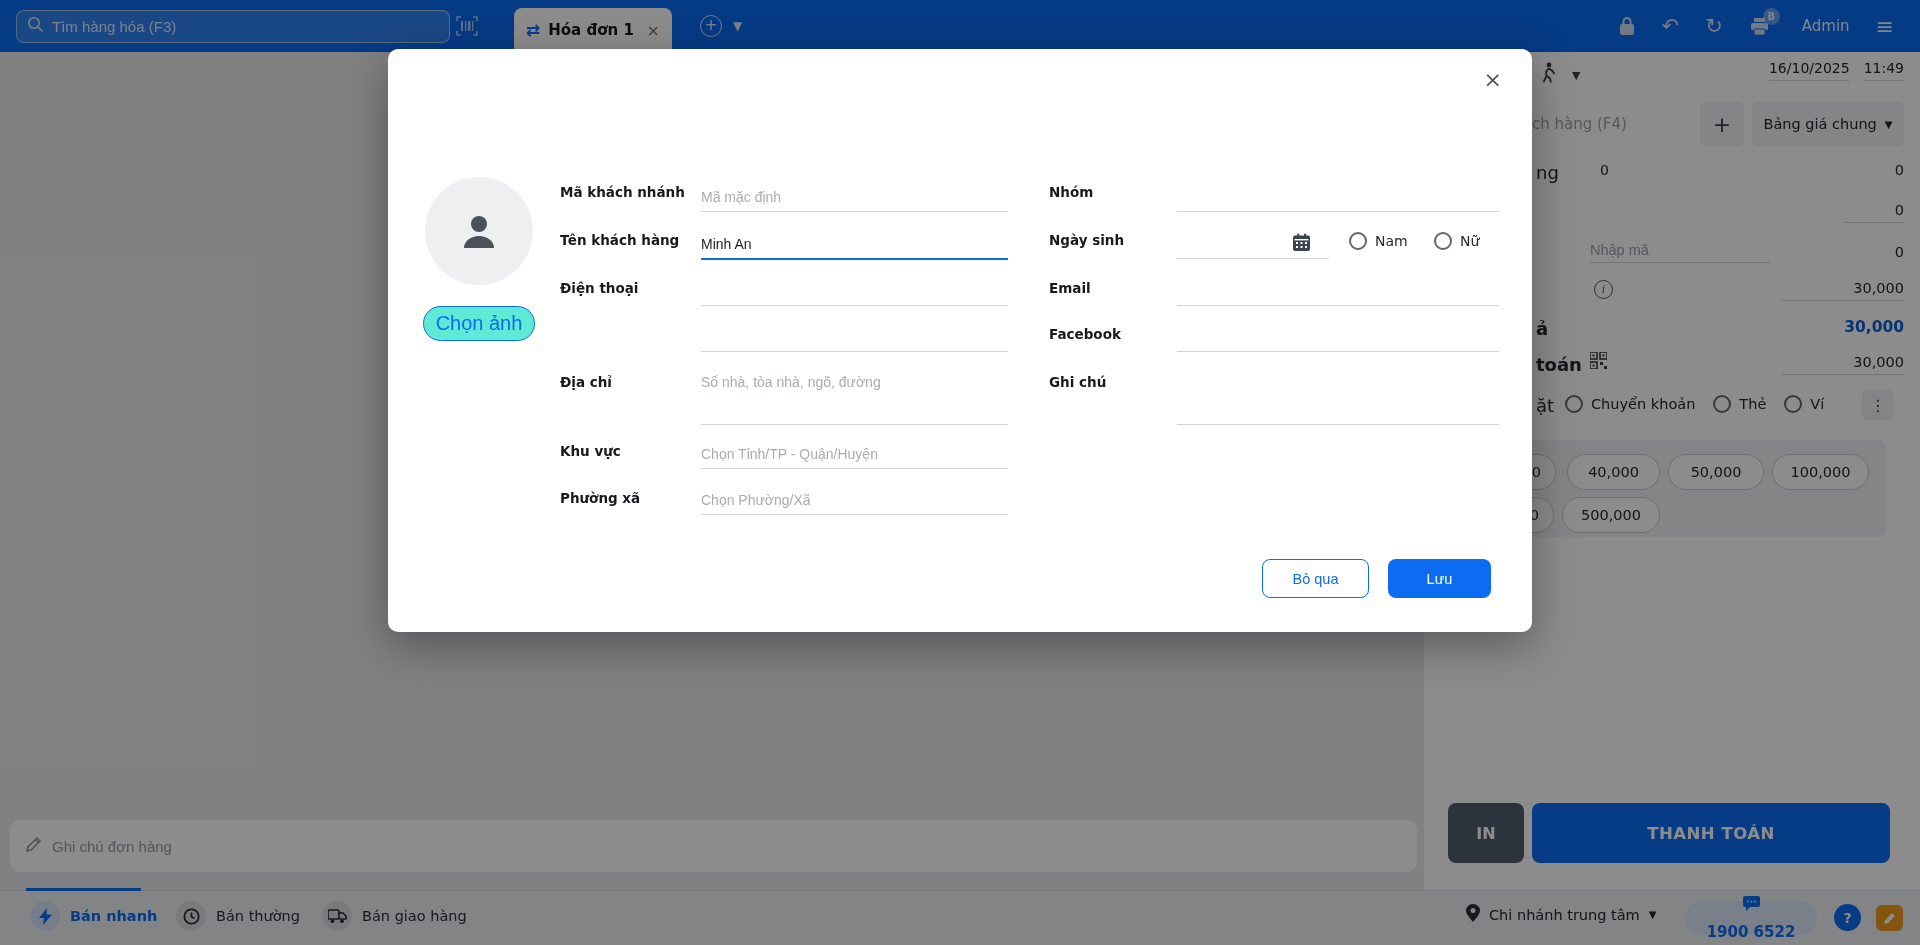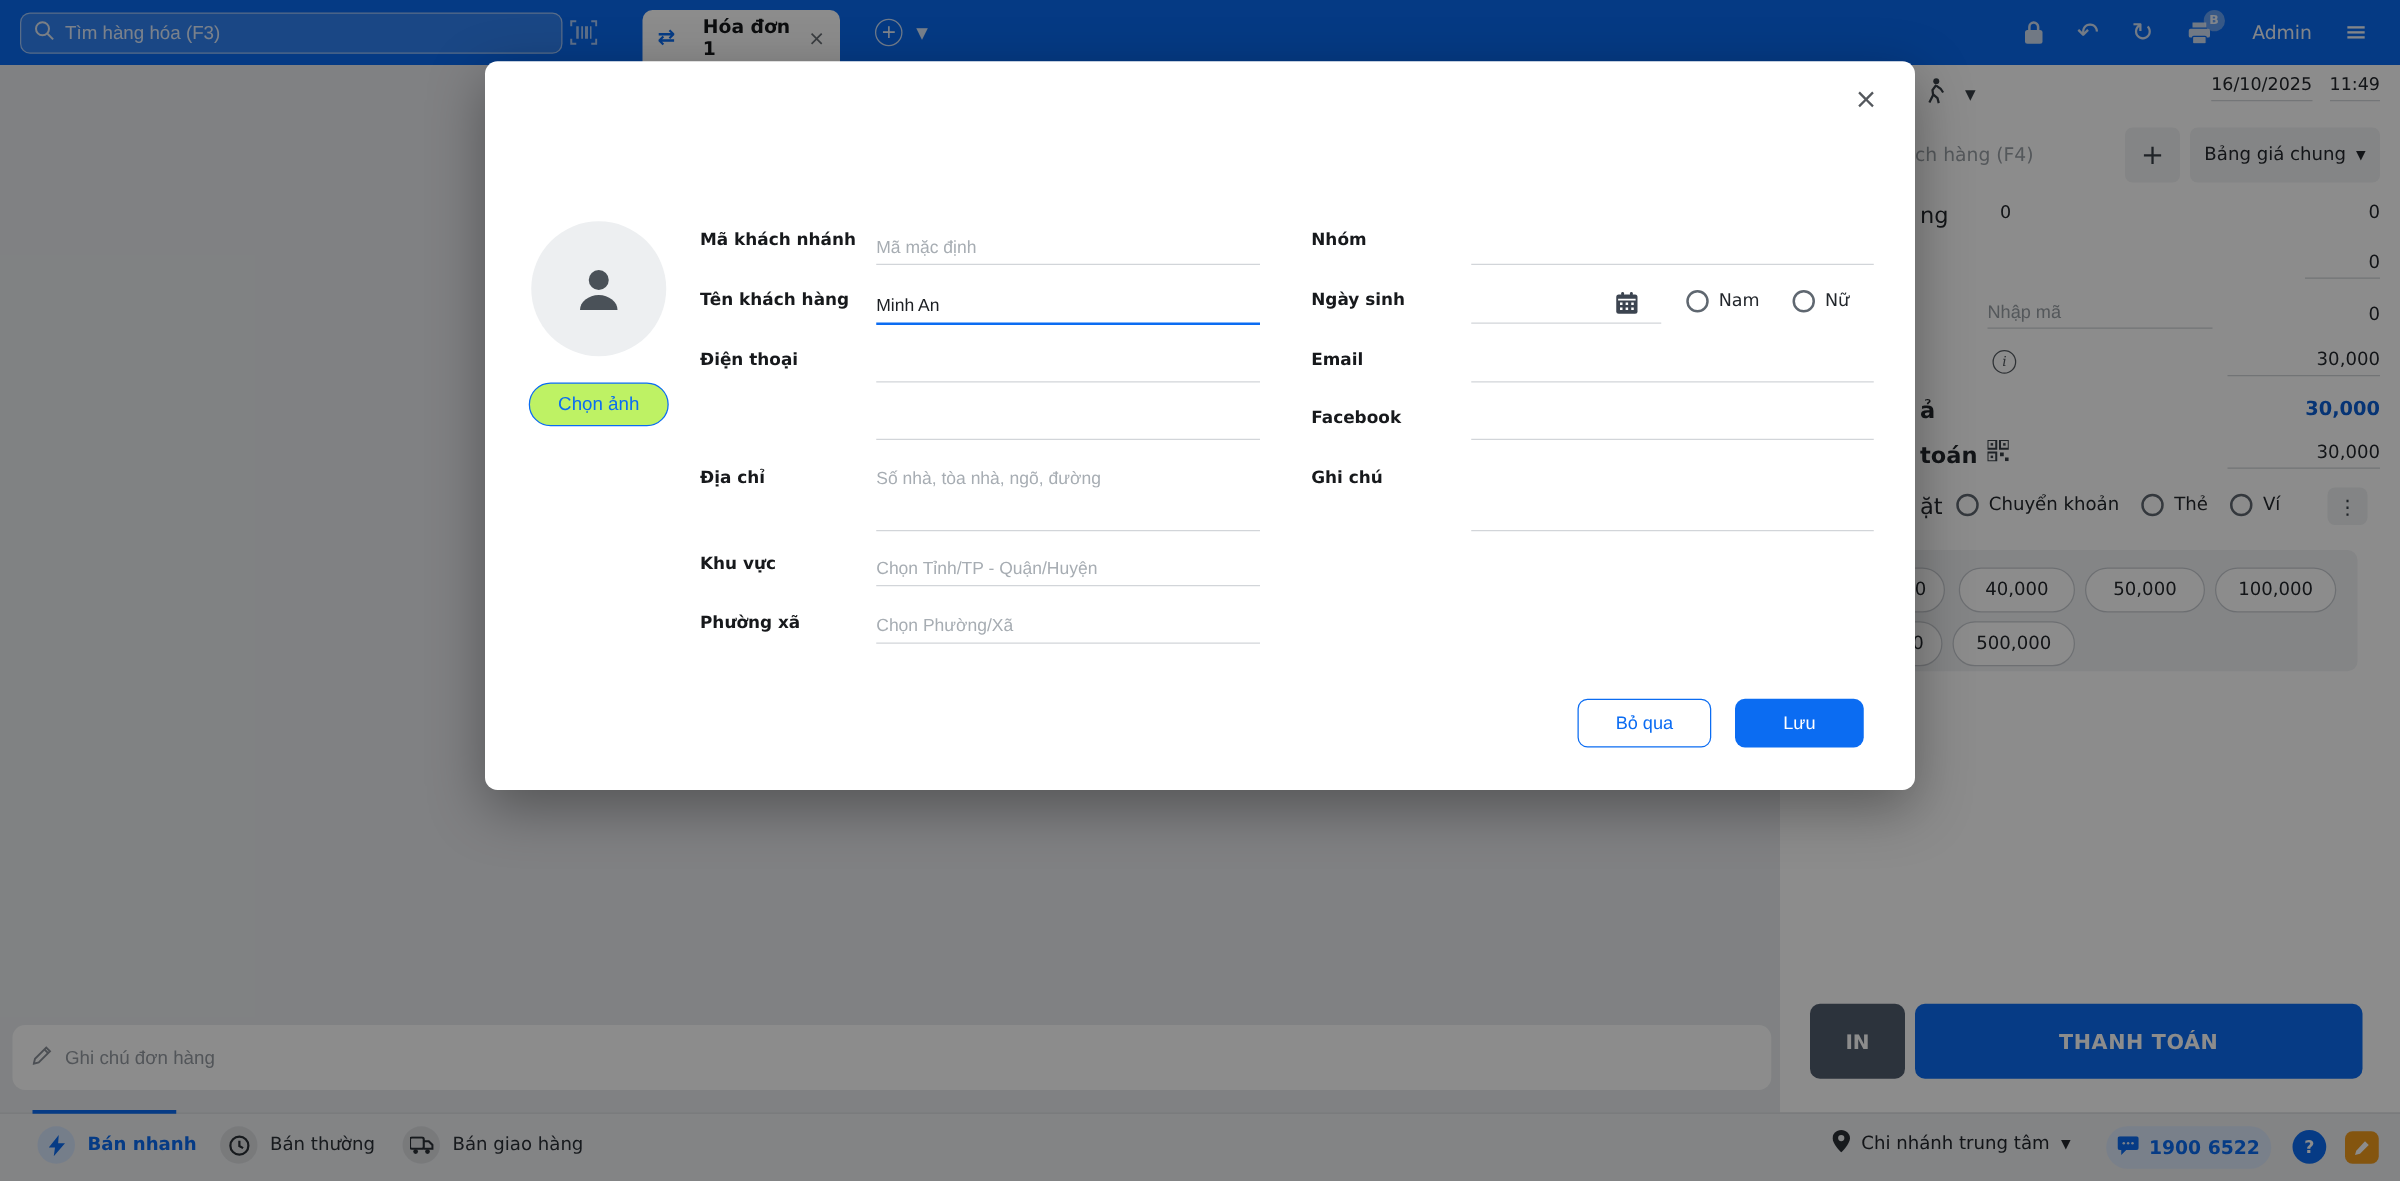--- a/index.html
+++ b/index.html
@@ -11,21 +11,21 @@
   .topbar { position:absolute; left:0; top:0; width:1920px; height:52px; background:#0a6af0; z-index:1; }
   .tsearch { position:absolute; left:16px; top:10px; width:434px; height:33px; border-radius:8px;
              background:rgba(255,255,255,.16); border:1px solid rgba(255,255,255,.55);
              display:flex; align-items:center; padding:0 10px; gap:8px; }
   .tsearch input { flex:1; background:transparent; border:none; outline:none; color:#fff; font-size:15px; }
   .tsearch input::placeholder { color:rgba(255,255,255,.85); }
   .barcode-ic { position:absolute; left:456px; top:16px; opacity:.65; }
   .tab { position:absolute; left:514px; top:8px; width:158px; height:44px; background:#fff;
          border-radius:8px 8px 0 0; display:flex; align-items:center; padding:0 12px; gap:8px; }
   .tab .swap { color:#0b6cf2; font-size:17px; font-weight:bold; }
-  .tab .tlabel { font-size:15px; font-weight:bold; color:#16181b; flex:1;margin-left:14px; }
+  .tab .tlabel { font-size:15px; font-weight:bold; color:#16181b; flex:1; }
   .tab .tclose { color:#6a7076; font-size:16px; cursor:pointer; }
   .addtab { position:absolute; left:700px; top:15px; width:22px; height:22px; border:1.5px solid rgba(255,255,255,.8);
             border-radius:50%; color:rgba(255,255,255,.9); text-align:center; line-height:19px; font-size:15px; }
   .tabcaret { position:absolute; left:733px; top:19px; color:rgba(255,255,255,.85); font-size:12px; }
   .topicons { position:absolute; right:0; top:0; height:52px; display:flex; align-items:center; gap:26px; padding-right:26px; }
   .tico { color:#e4ebf5; opacity:.92; position:relative; display:flex; align-items:center; }
   .tico .uni { font-size:21px; line-height:1; }
   .pbadge { position:absolute; top:-9px; right:-10px; width:17px; height:17px; border-radius:50%;
             background:rgba(255,255,255,.4); color:#fff; font-size:10px; font-weight:bold;
             display:flex; align-items:center; justify-content:center; }
@@ -77,42 +77,42 @@
 
   
   .bottombar { position:absolute; left:0; top:890px; width:1920px; height:55px; background:#eef0f3; border-top:1px solid #d9dce0; }
   .modeind { position:absolute; left:26px; top:-3px; width:115px; height:3px; background:#0b6cf2; }
   .mode { position:absolute; top:10px; display:flex; align-items:center; gap:10px; font-size:14.5px; color:#2b3036; }
   .modeic { width:30px; height:30px; border-radius:50%; background:rgba(0,0,0,.07); display:flex; align-items:center; justify-content:center; }
   .mode.active { color:#0b6cf2; font-weight:bold; }
   .mode.active .modeic { background:#d6e5fc; }
   .branchgrp { position:absolute; left:1466px; top:13px; display:flex; align-items:center; gap:9px; font-size:14.5px; color:#23272c; }
   .hotpill { position:absolute; left:1685px; top:10px; width:132px; height:34px; background:#dde9fb; border-radius:17px;
-             display:flex; align-items:center; justify-content:center; gap:8px; color:#0b6cf2; font-size:15px; font-weight:bold; }
+             display:flex; align-items:center; justify-content:center; gap:8px; color:#0b6cf2; font-size:15px; font-weight:bold;flex-direction:column; }
   .helpc { position:absolute; left:1834px; top:13px; width:27px; height:27px; border-radius:50%; background:#0b6cf2;
            color:#fff; font-size:14px; font-weight:bold; display:flex; align-items:center; justify-content:center; }
   .fbchip { position:absolute; left:1876px; top:14px; width:27px; height:26px; border-radius:6px; background:#f09b1d;
             display:flex; align-items:center; justify-content:center; }
 
   
   .overlay { position:absolute; inset:0; background:rgba(0,0,0,.45); z-index:50; }
   .modal { position:absolute; left:388px; top:49px; width:1144px; height:583px; background:#fff; border-radius:10px;
            box-shadow:0 14px 44px rgba(0,0,0,.35); z-index:100; }
   .mclose { position:absolute; right:30px; top:18px; font-size:22px; color:#54585d; cursor:pointer; }
   .mhead { position:absolute; left:36px; top:22px; display:flex; align-items:center; gap:12px; }
   .mtitle { font-size:16px; font-weight:bold; color:#101214; }
   .msep { color:#c8cccf; font-size:15px; }
   .msub { font-size:13.5px; color:#6b7075; }
   .mtabs { position:absolute; left:0; top:74px; width:1144px; height:28px; border-bottom:1px solid #e7e9eb; }
   .mtab { position:absolute; top:0; font-size:14.5px; color:#3c4043; padding-bottom:12px; }
   .mtab.active { color:#0b6cf2; font-weight:bold; border-bottom:3px solid #0b6cf2; }
   .avatar { position:absolute; left:37px; top:128px; width:108px; height:108px; border-radius:50%; background:#edeff1;
             display:flex; align-items:center; justify-content:center; }
   .choosephoto { position:absolute; left:35px; top:257px; width:112px; height:35px; border:1px solid #0b6cf2; border-radius:18px;
-                 background:#bef264; color:#0b6cf2; font-size:15px; display:flex; align-items:center; justify-content:center; }
+                 background:#5eead4; color:#0b6cf2; font-size:20px; display:flex; align-items:center; justify-content:center; }
   .flabel { position:absolute; font-size:13.5px; font-weight:bold; color:#17191c; }
   .finput { position:absolute; border:none; outline:none; background:transparent; font-size:14px; color:#1c1f23;
             border-bottom:1px solid #d2d5d9; padding-bottom:6px; }
   .finput::placeholder { color:#a7adb3; }
   .finput.focused { border-bottom:2px solid #0b6cf2; }
   .lw { left:313px; width:307px; }
   .rw { left:789px; width:322px; }
   .gender { position:absolute; display:flex; align-items:center; gap:8px; font-size:14px; color:#23272c; }
   .calic { position:absolute; left:904px; top:184px; }
   .mbtn { position:absolute; top:510px; height:39px; border-radius:8px; font-size:14.5px;

